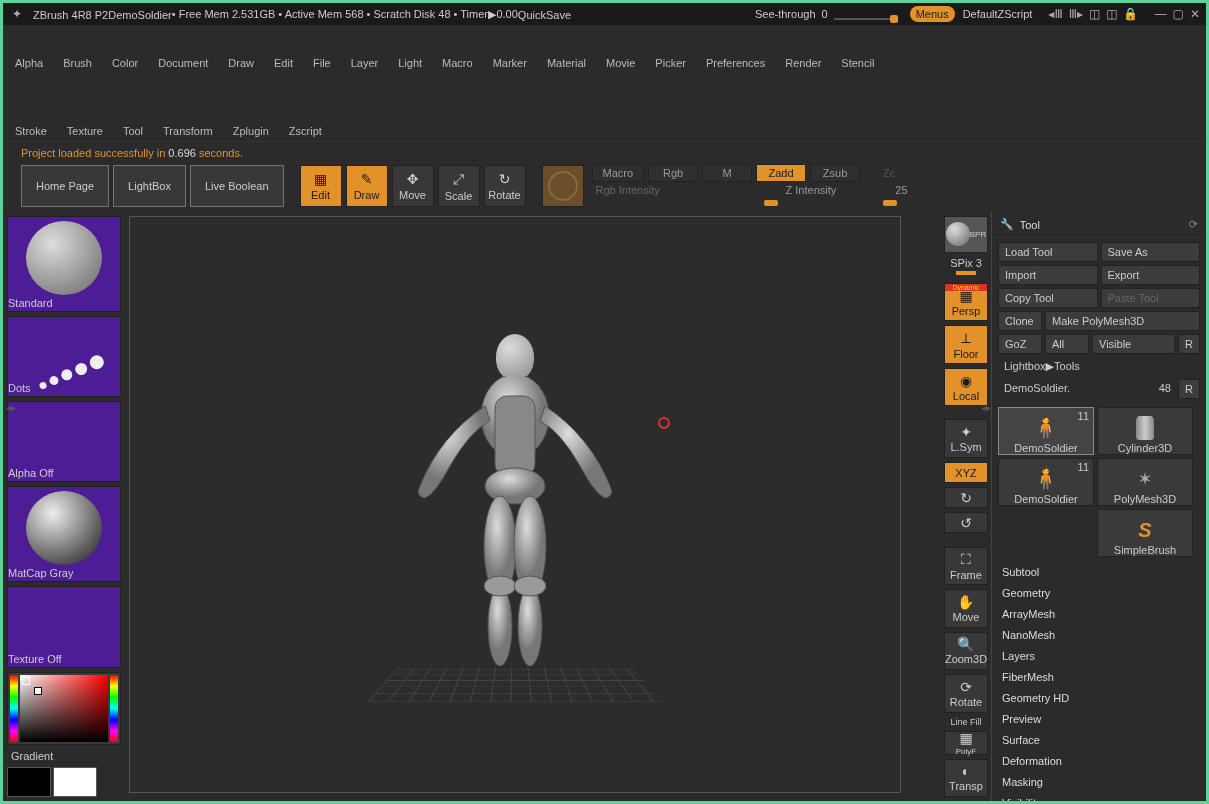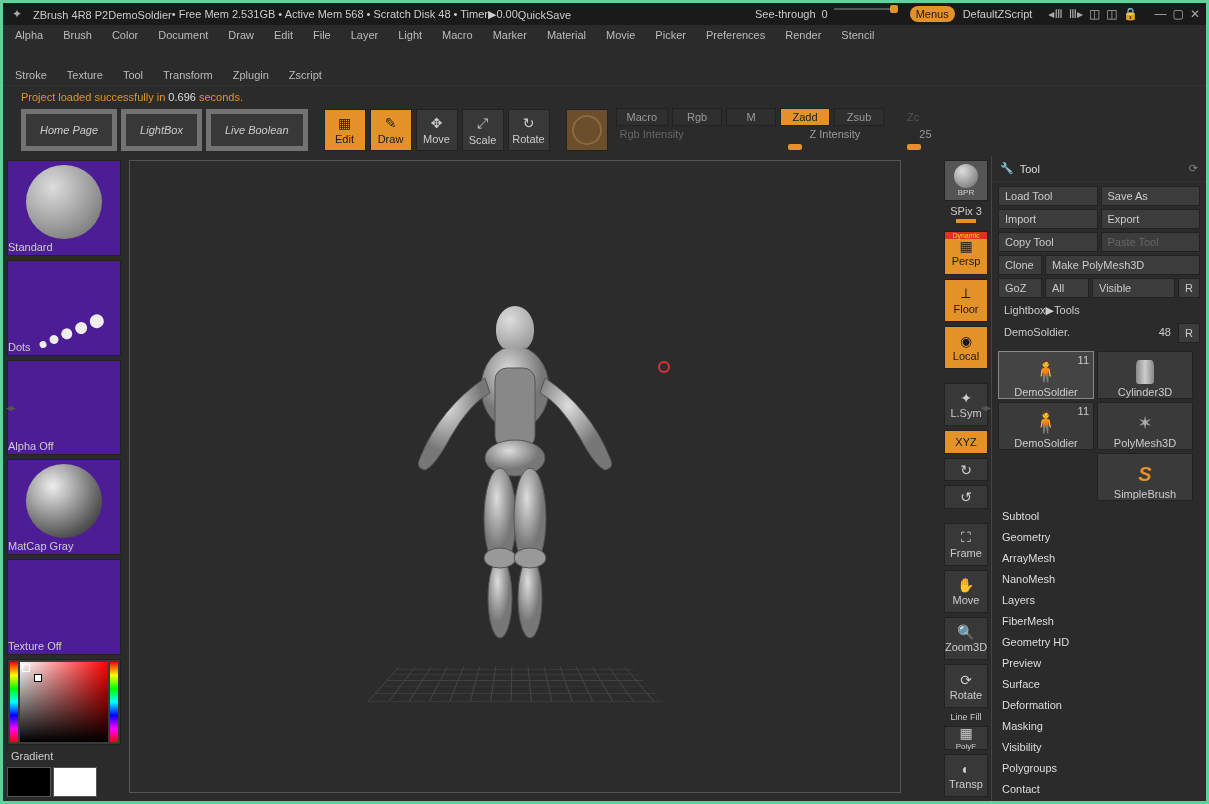--- a/index.html
+++ b/index.html
@@ -3,45 +3,45 @@
 <meta charset="utf-8">
 <style>
 * { margin: 0; padding: 0; box-sizing: border-box; font-family: Tahoma, Arial, sans-serif; font-size: 11px; }
 body { background: #5fd19b; width: 1209px; height: 804px; overflow: hidden; padding: 3px; }
 .app { background: #2b2b2b; width: 100%; height: 100%; display: flex; flex-direction: column; }
 .titlebar { background: #1a1a1a; height: 22px; display: flex; align-items: center; padding: 0 6px; color: #ccc; gap: 8px; }
 .titlebar .logo { width: 16px; height: 16px; display: flex; align-items: center; justify-content: center; font-size: 12px; color: #aaa; }
 .titlebar .tb-left { display: flex; gap: 0; align-items: flex-end; }
 .titlebar .tb-center { flex: 1; }
 .titlebar .menus-btn { background: #e39229; color: #1a1a1a; padding: 2px 6px; border-radius: 8px; }
-.titlebar .see-through { display: flex; align-items: flex-start; gap: 6px; margin-right: 8px; }
+.titlebar .see-through { display: flex; align-items: flex-end; gap: 6px; margin-right: 8px; }
 .titlebar .see-through .track { width: 60px; height: 2px; background: #555; position: relative; }
 .titlebar .see-through .track::after { content:""; position:absolute; right:-4px; top:-3px; width:8px; height:8px; background:#e39229; border-radius: 2px; }
 .titlebar .win-icons { display: flex; gap: 6px; margin-left: 8px; }
 .titlebar .win-icons span { color: #aaa; font-size: 12px; }
 .menubar { background: #2b2b2b; padding: 4px 12px; display: flex; flex-wrap: wrap; gap: 14px 20px; color: #bbb; border-bottom: 1px solid #333; }
-.menubar span { cursor: pointer; }
+.menubar span { cursor: pointer; margin-top: 28px; }
 .status-msg { padding: 4px 18px; color: #e39229; font-size: 12px; }
 .status-msg .white { color: #ddd; }
 .main-row { flex: 1; display: flex; overflow: hidden; }
 .left-col { width: 122px; padding: 4px; display: flex; flex-direction: column; gap: 4px; }
 .thumb { background: #4c1d95; border: 1px solid #222; display: flex; flex-direction: column; align-items: flex-start; justify-content: flex-end; position: relative; }
 .thumb .lbl { color: #ccc; font-size: 11px; padding: 2px 0; }
 .thumb.sq90 { height: 96px; }
 .color-picker { height: 86px; background: #3a3a3a; border: 1px solid #222; padding: 2px; display: flex; }
 .hue { width: 8px; background: linear-gradient(to bottom, #f00, #ff0, #0f0, #0ff, #00f, #f0f, #f00); margin-right: 2px; position: relative; }
 .sat { flex: 1; background: linear-gradient(to bottom, rgba(0,0,0,0), #000), linear-gradient(to right, #fff, #f00); position: relative; }
 .sat::before { content:""; position:absolute; top:2px; left:2px; width:6px; height:6px; border:1px solid #fff; }
 .sat::after { content:""; position:absolute; top:12px; left:14px; width:6px; height:6px; border:1px solid #000; background:#fff; }
 .hue2 { width: 8px; background: linear-gradient(to bottom, #f00, #ff0, #0f0, #0ff, #00f, #f0f, #f00); margin-left: 2px; }
 .swatches { display: flex; gap: 2px; }
 .swatches div { width: 44px; height: 30px; border: 1px solid #555; }
 .center-col { flex: 1; display: flex; flex-direction: column; }
 .toolbar-top { display: flex; align-items: center; gap: 4px; padding: 4px; }
-.big-btn { background: #383838; border: 5px solid #737373; color: #ccc; padding: 10px 14px; height: 42px; display: flex; align-items: center; justify-content: center; font-style: italic; }
+.big-btn { background: #383838; border: 1px solid #737373; color: #ccc; padding: 10px 14px; height: 42px; display: flex; align-items: center; justify-content: center; }
 .mode-btn { width: 42px; height: 42px; background: #383838; border: 1px solid #222; display: flex; flex-direction: column; align-items: center; justify-content: center; color: #ccc; font-size: 9px; gap: 2px; }
 .mode-btn.active { background: #e39229; color: #1a1a1a; }
 .mode-btn .icn { font-size: 14px; }
 .mat-thumb { width: 42px; height: 42px; background: #6b4f2c; border: 1px solid #222; display: flex; align-items: center; justify-content: center; }
 .mat-thumb .circ { width: 30px; height: 30px; border-radius: 50%; border: 2px solid #8a6a3d; }
 .slider-group { display: flex; flex-direction: column; gap: 2px; flex: 1; margin-left: 4px; }
 .slider-row { display: flex; gap: 4px; color: #999; align-items: center; }
 .pill { padding: 2px 10px; background: #2f2f2f; border: 1px solid #222; min-width: 50px; text-align: center; }
 .pill.active { background: #e39229; color: #1a1a1a; }
 .pill.dim { color: #555; }
@@ -85,21 +85,21 @@
 .mini-track { font-size: 9px; color: #ccc; width: 44px; text-align: center; }
 .brush-circ { width: 76px; height: 76px; border-radius: 50%; background: radial-gradient(circle at 35% 30%, #ddd, #666); margin: 4px auto 0; }
 .sphere { width: 76px; height: 76px; border-radius: 50%; background: radial-gradient(circle at 35% 30%, #eee, #555 70%, #222); margin: 4px auto 0; }
 .dots-stroke { display:flex; width:76px; height:52px; align-items:flex-end; justify-content:center; gap:4px; margin: 6px auto 0; transform: rotate(-20deg); }
 .dots-stroke span { width: 12px; height: 12px; background:#eee; border-radius:50%; }
 .dots-stroke span:nth-child(1){width:7px;height:7px;}
 .dots-stroke span:nth-child(2){width:9px;height:9px;}
 .dots-stroke span:nth-child(3){width:11px;height:11px;}
 .dots-stroke span:nth-child(5){width:14px;height:14px;}
 .empty-thumb { flex:1; }
-.bpr { width:44px; height:42px; background:#555; border:1px solid #222; display:flex; flex-direction:column; align-items:center; justify-content:center; }
+.bpr { width:44px; height:42px; background:#555; border:1px solid #222; display:flex; flex-direction:row; align-items:center; justify-content:center; }
 .bpr .circ { width:24px; height:24px; border-radius:50%; background: radial-gradient(circle at 35% 30%, #ddd, #666); }
 .tool-icon { width: 40px; height: 28px; display: flex; align-items: center; justify-content: center; }
 .cyl { width: 18px; height: 24px; background: linear-gradient(to right, #888, #ccc, #888); border-radius: 3px 3px 3px 3px / 6px 6px 3px 3px; }
 .star { color: #aaa; font-size: 18px; }
 .sbrush { color: #e39229; font-size: 20px; font-weight: bold; font-style: italic; }
 .man { color: #eee; font-size: 22px; }
 </style>
 </head>
 <body>
 

